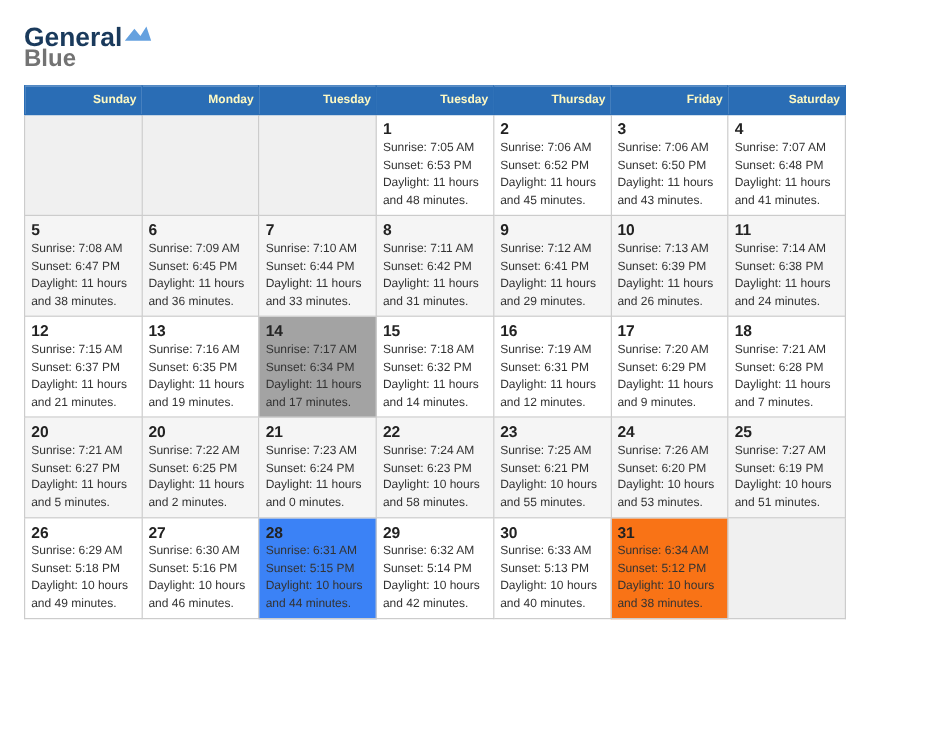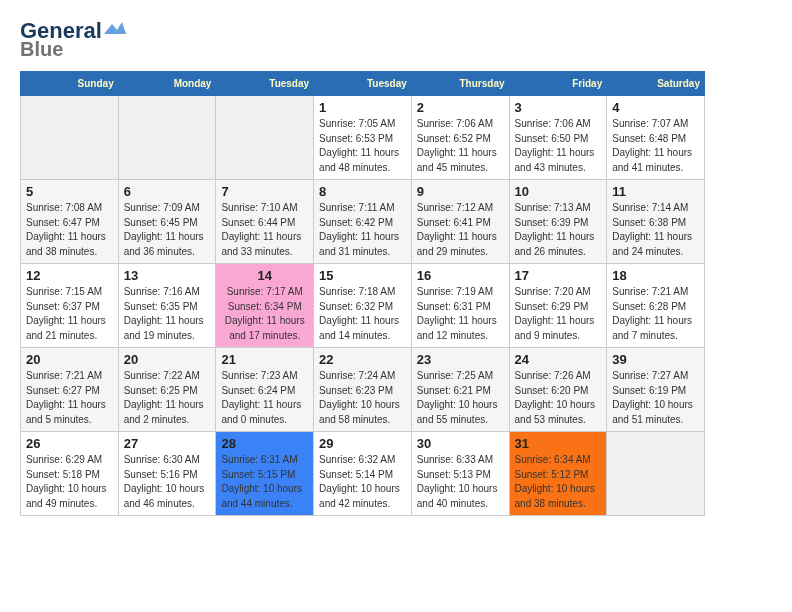--- a/index.html
+++ b/index.html
@@ -176,21 +176,21 @@
         </tr>
         <tr>
           <td style="background: rgb(255, 255, 255);">
             <span class="day-number">12</span>
             <div class="day-info">Sunrise: 7:15 AM<br>Sunset: 6:37 PM<br>Daylight: 11 hours<br>and 21 minutes.</div>
           </td>
           <td style="background: rgb(255, 255, 255);">
             <span class="day-number">13</span>
             <div class="day-info">Sunrise: 7:16 AM<br>Sunset: 6:35 PM<br>Daylight: 11 hours<br>and 19 minutes.</div>
           </td>
-          <td style="background: #f9a8d4; text-align: center;">
+          <td style="background: #a3a3a3;">
             <span class="day-number">14</span>
             <div class="day-info">Sunrise: 7:17 AM<br>Sunset: 6:34 PM<br>Daylight: 11 hours<br>and 17 minutes.</div>
           </td>
           <td style="background: rgb(255, 255, 255);">
             <span class="day-number">15</span>
             <div class="day-info">Sunrise: 7:18 AM<br>Sunset: 6:32 PM<br>Daylight: 11 hours<br>and 14 minutes.</div>
           </td>
           <td style="background: rgb(255, 255, 255);">
             <span class="day-number">16</span>
             <div class="day-info">Sunrise: 7:19 AM<br>Sunset: 6:31 PM<br>Daylight: 11 hours<br>and 12 minutes.</div>
@@ -223,21 +223,21 @@
           </td>
           <td style="background: rgb(245, 245, 245);">
             <span class="day-number">23</span>
             <div class="day-info">Sunrise: 7:25 AM<br>Sunset: 6:21 PM<br>Daylight: 10 hours<br>and 55 minutes.</div>
           </td>
           <td style="background: rgb(245, 245, 245);">
             <span class="day-number">24</span>
             <div class="day-info">Sunrise: 7:26 AM<br>Sunset: 6:20 PM<br>Daylight: 10 hours<br>and 53 minutes.</div>
           </td>
           <td style="background: rgb(245, 245, 245);">
-            <span class="day-number">39</span>
+            <span class="day-number">25</span>
             <div class="day-info">Sunrise: 7:27 AM<br>Sunset: 6:19 PM<br>Daylight: 10 hours<br>and 51 minutes.</div>
           </td>
         </tr>
         <tr>
           <td style="background: rgb(255, 255, 255);">
             <span class="day-number">26</span>
             <div class="day-info">Sunrise: 6:29 AM<br>Sunset: 5:18 PM<br>Daylight: 10 hours<br>and 49 minutes.</div>
           </td>
           <td style="background: rgb(255, 255, 255);">
             <span class="day-number">27</span>

